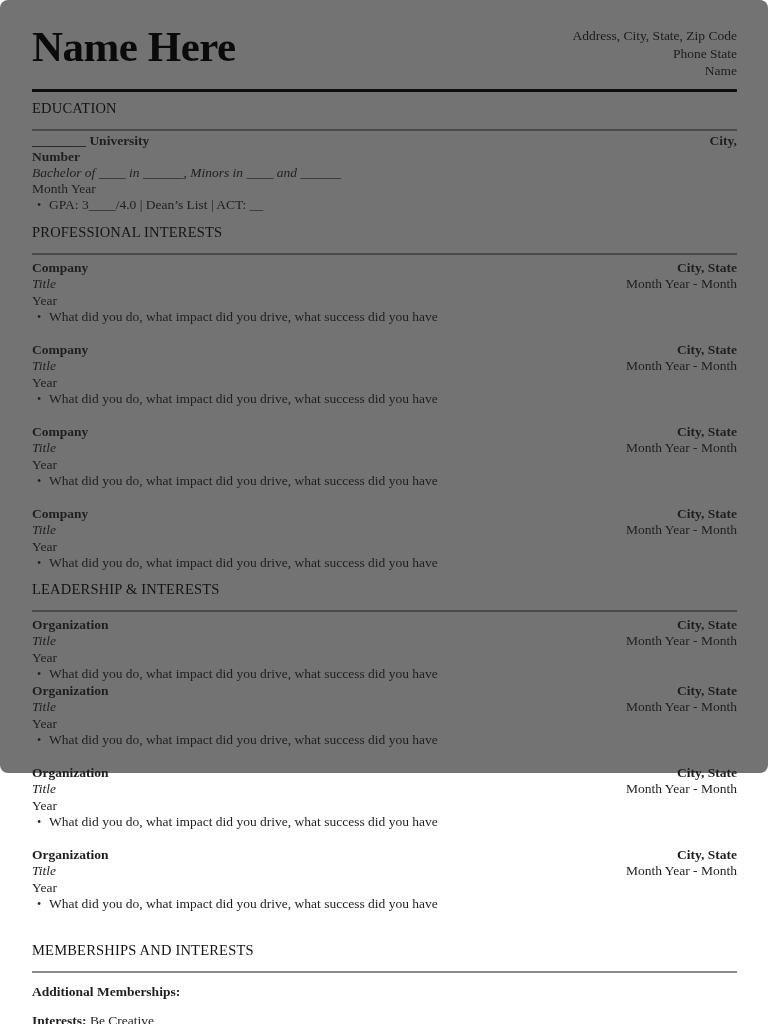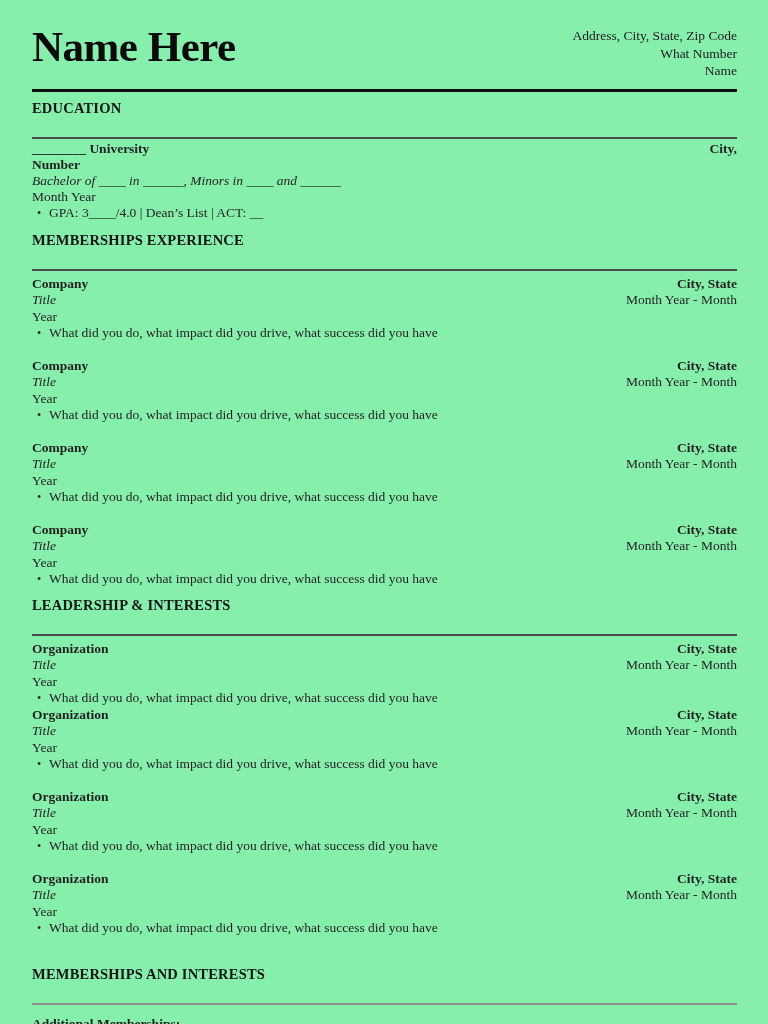--- a/index.html
+++ b/index.html
@@ -3,37 +3,37 @@
 <meta charset="utf-8">
 <style>
   * { margin: 0; padding: 0; box-sizing: border-box; }
   html, body { background: #ffffff; }
   body {
     width: 768px; height: 1024px; overflow: hidden;
     font-family: "Liberation Serif", "DejaVu Serif", serif;
     color: #1f1f1f;
     -webkit-font-smoothing: antialiased;
   }
-  .page { width: 768px; height: 1024px; padding: 24px 31px 0 32px; background: #86efac; }
+  .page { width: 768px; height: 773px; padding: 24px 31px 0 32px; background: #737373; border-radius: 8px; }
 
   
   .top-header {
     display: flex; justify-content: space-between; align-items: flex-start;
     border-bottom: 3px solid #0d0d0d; padding-bottom: 9px;
   }
   .name-title {
     font-size: 43px; font-weight: bold; line-height: 46px; color: #0a0a0a;
     letter-spacing: -0.5px; white-space: nowrap;
   }
   .contact-block { text-align: right; font-size: 13.5px; line-height: 17.5px; padding-top: 3px; color: #1c1c1c; }
 
   
   .section-heading {
-    font-size: 14.5px; font-weight: bold; color: #141414; letter-spacing: 0.2px;
-    border-bottom: 2px solid #4a4a4a; padding-bottom: 20px;
+    font-size: 14.5px; font-weight: normal; color: #141414; letter-spacing: 0.2px;
+    border-bottom: 2px solid #4a4a4a; padding-bottom: 12px;
   }
   .section-heading.gray-rule { border-bottom-color: #8c8c8c; }
   .mt-edu   { margin-top: 8px; }
   .mt-exp   { margin-top: 11px; }
   .mt-lead  { margin-top: 9px; }
   .mt-memb  { margin-top: 29px; }
 
   
   .line { font-size: 13.5px; line-height: 16px; }
   .row  { display: flex; justify-content: space-between; align-items: center; }
@@ -54,21 +54,21 @@
 </style>
 </head>
 <body>
 
 <div class="page">
 
   <div class="top-header">
     <div class="name-title">Name Here</div>
     <div class="contact-block">
       <div>Address, City, State, Zip Code</div>
-      <div>What Number</div>
+      <div>Phone State</div>
       <div>Name</div>
     </div>
   </div>
 
   <div class="section">
     <div class="section-heading mt-edu">EDUCATION</div>
     <div class="edu-body">
       <div class="row line">
         <span class="b">________ University</span>
         <span class="b">City,</span>
@@ -77,21 +77,21 @@
       <div class="line i">Bachelor of ____ in ______, Minors in ____ and ______</div>
       <div class="line">Month Year</div>
       <div class="line bullet-line">
         <span class="bullet">•</span>
         <span>GPA: 3____/4.0 | Dean’s List | ACT: __</span>
       </div>
     </div>
   </div>
 
   <div class="section">
-    <div class="section-heading mt-exp">MEMBERSHIPS EXPERIENCE</div>
+    <div class="section-heading mt-exp">PROFESSIONAL INTERESTS</div>
 
     <div class="entry first">
       <div class="row">
         <span class="b">Company</span>
         <span class="b">City, State</span>
       </div>
       <div class="row">
         <span class="i">Title</span>
         <span>Month Year - Month</span>
       </div>

